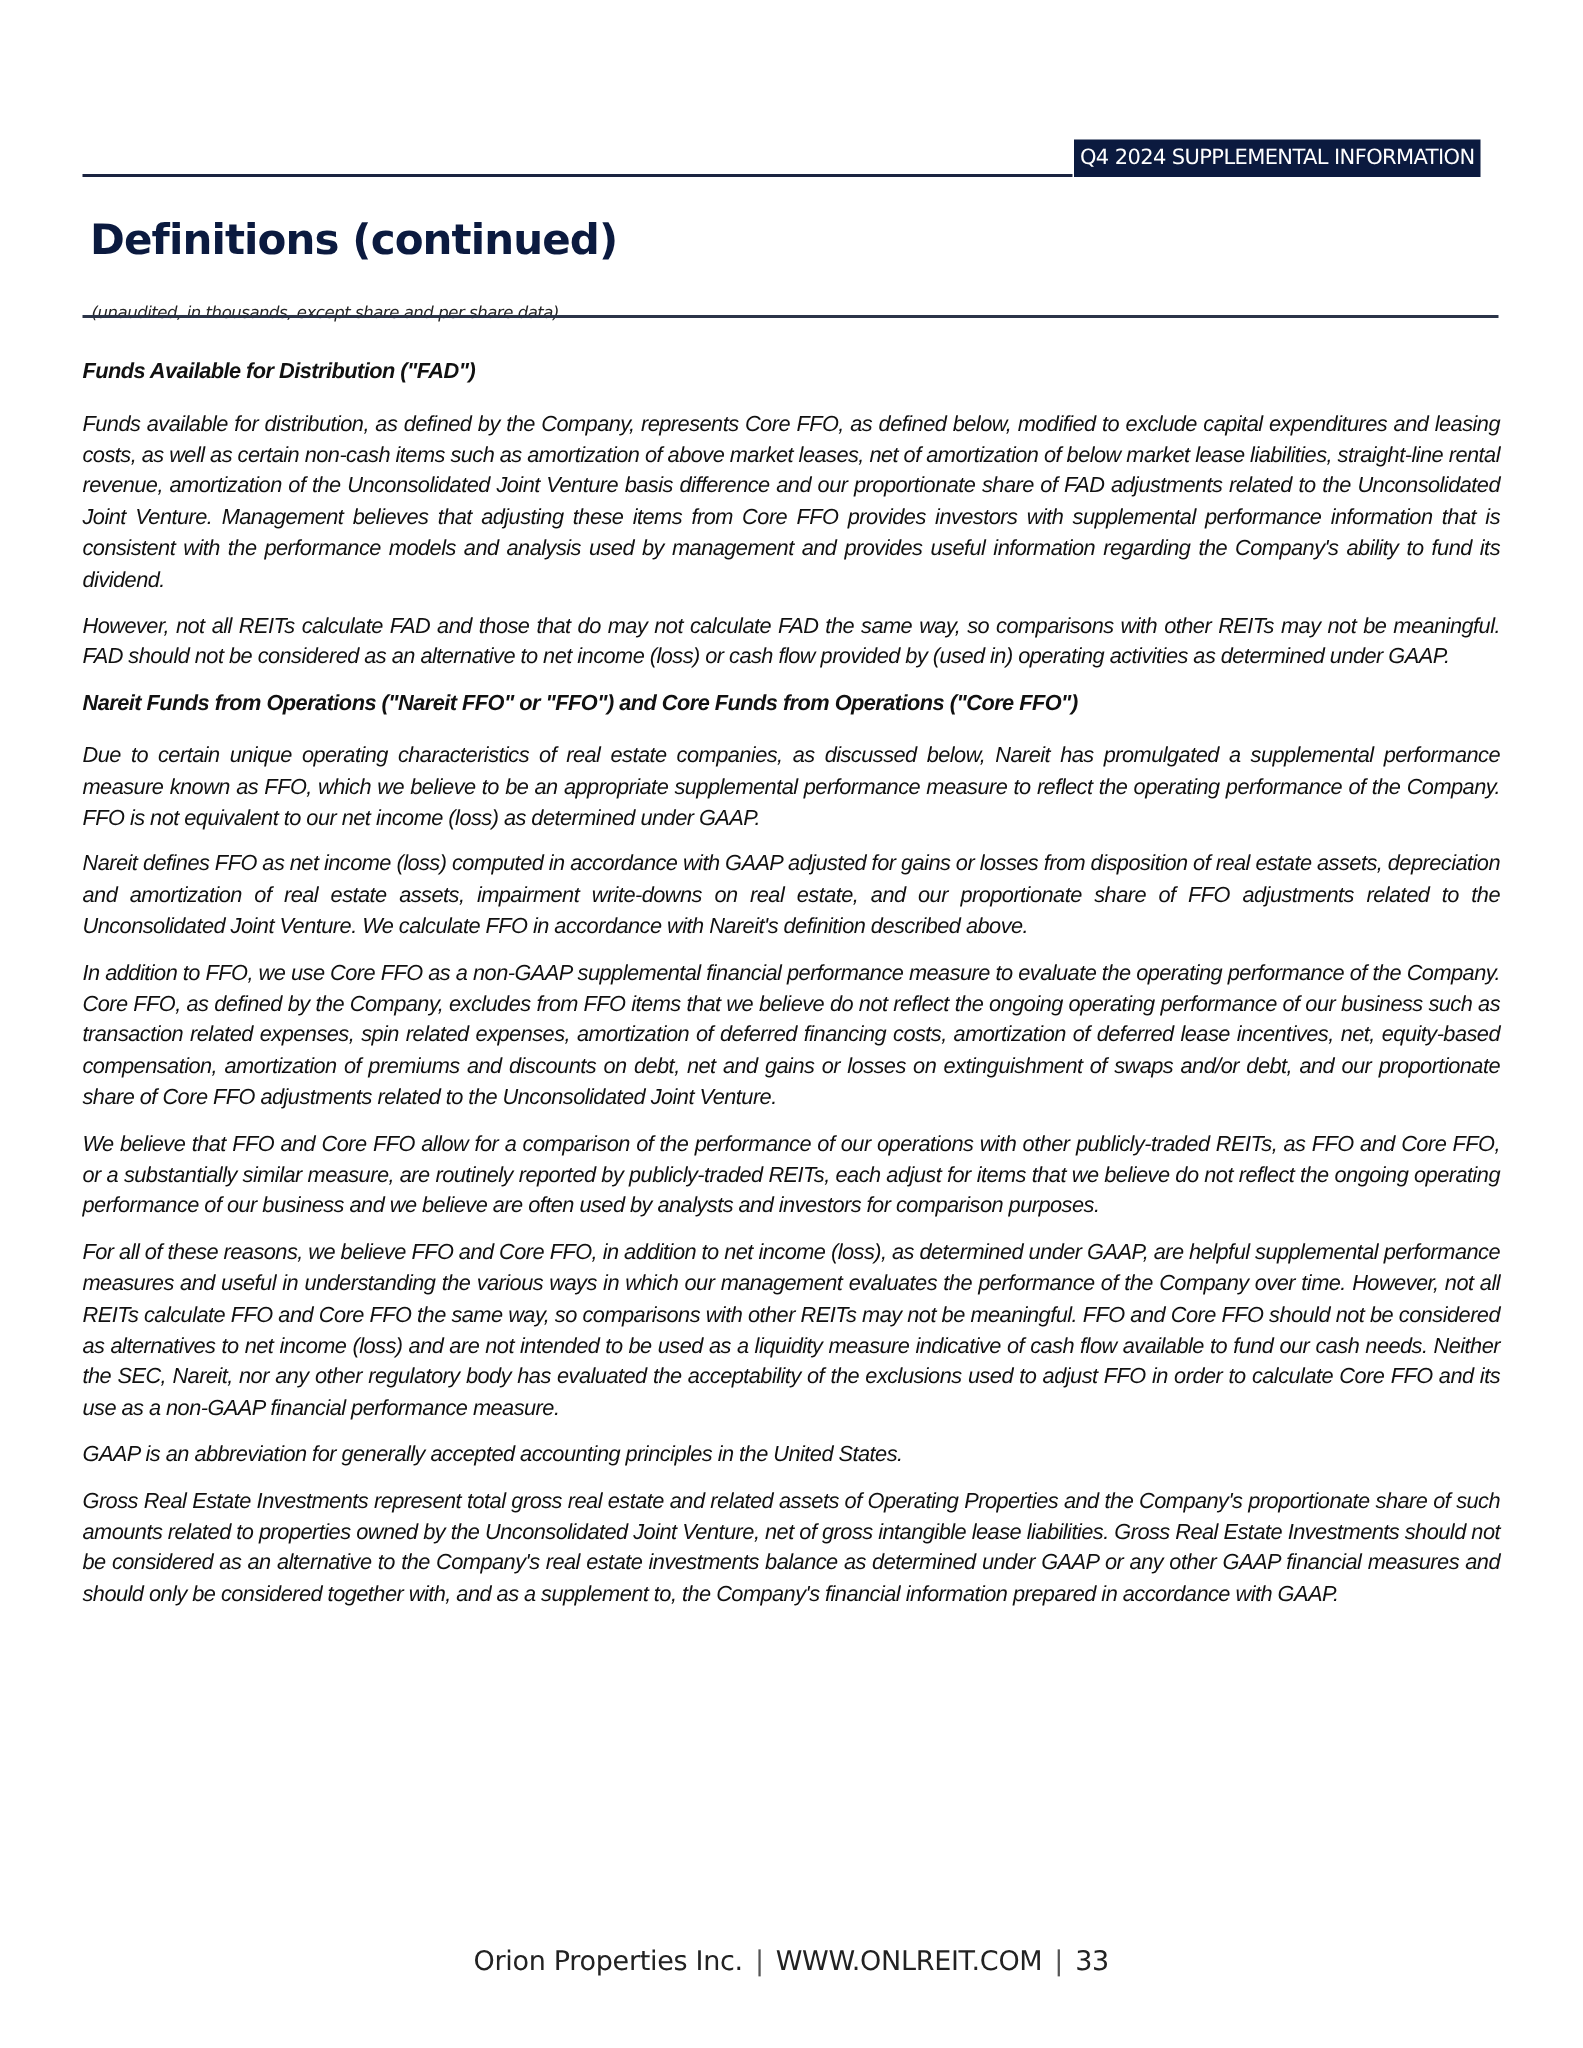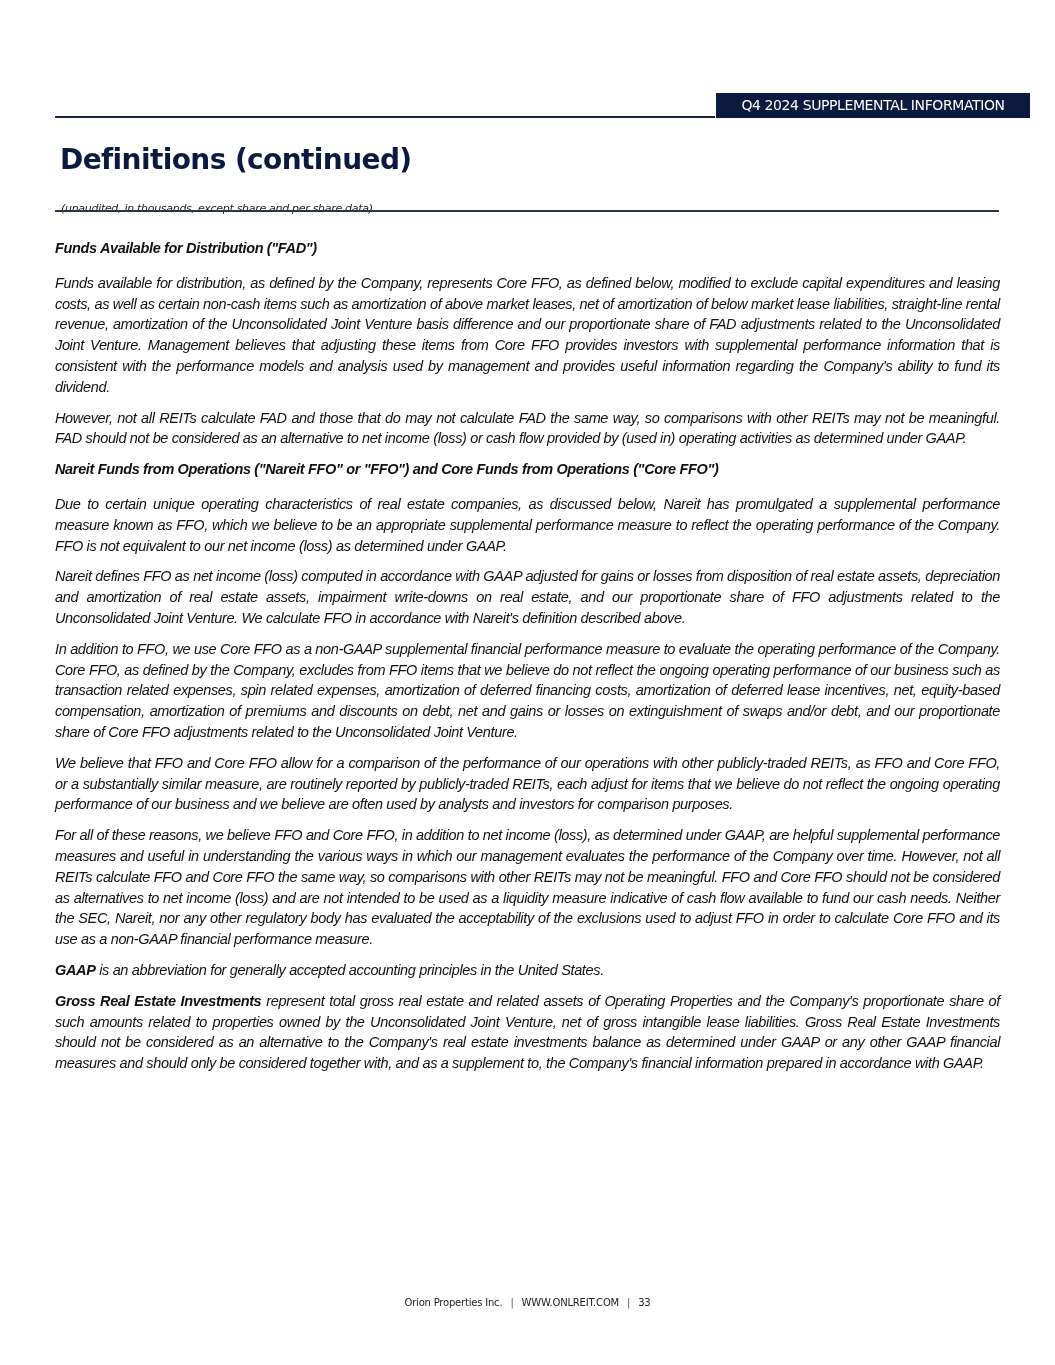--- a/index.html
+++ b/index.html
@@ -5,21 +5,21 @@
     html, body { margin: 0; padding: 0; background: #ffffff; }
     body {
       width: 1055px; height: 1365px; position: relative; overflow: hidden;
       font-family: "DejaVu Sans", sans-serif; color: #111111;
     }
     .top-rule {
       position: absolute; left: 55px; top: 116px; width: 660px; height: 2px;
       background: #1a2340;
     }
     .header-badge {
-      position: absolute; left: 716px; top: 93px; width: 314px; height: 25px;
+      position: absolute; left: 716px; top: 93px; width: 271px; height: 25px;
       background: #0b1a3f; color: #ffffff;
       font-family: "DejaVu Sans", sans-serif; font-size: 14px;
       line-height: 25px; text-align: center; letter-spacing: -0.4px;
       white-space: nowrap;
     }
     .page-title {
       position: absolute; left: 60px; top: 143px;
       font-family: "DejaVu Sans", sans-serif; font-weight: bold;
       font-size: 28px; color: #0b1a3f; letter-spacing: -0.6px;
       white-space: nowrap;
@@ -36,25 +36,25 @@
       background: #2b3448;
     }
     .content {
       position: absolute; left: 55px; top: 238px; width: 945px;
       font-family: "Liberation Sans", sans-serif; font-style: italic;
       font-size: 14.5px; line-height: 20.8px; color: #111111;
       letter-spacing: -0.35px;
     }
     .content p { margin: 0 0 10px 0; text-align: justify; }
     .content .heading { font-weight: bold; margin-bottom: 14px; }
-    .content .term { font-weight: bold; }
+    .content .term { font-weight: normal; }
     .footer {
       position: absolute; left: 0; top: 1297px; width: 1055px;
       text-align: center;
-      font-family: "DejaVu Sans", sans-serif; font-size: 10px; color: #222222;
+      font-family: "DejaVu Sans", sans-serif; font-size: 18px; color: #222222;
       letter-spacing: -0.2px;
     }
     .footer .sep { margin: 0 8px; color: #555555; }
   </style>
 </head>
 <body>
 
 <div class="top-rule"></div>
 <div class="header-badge">Q4 2024 SUPPLEMENTAL INFORMATION</div>
 

